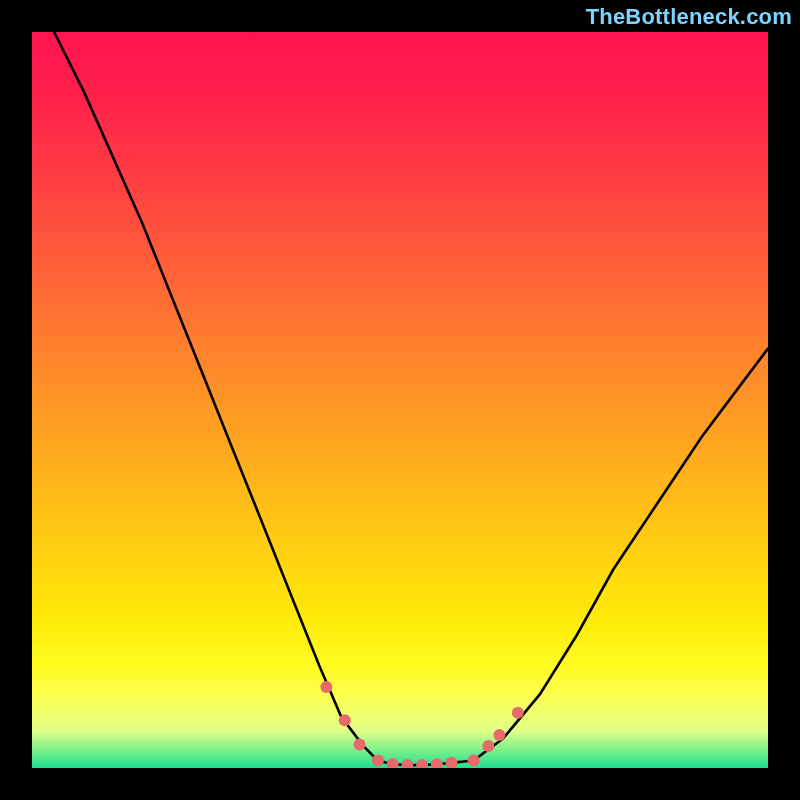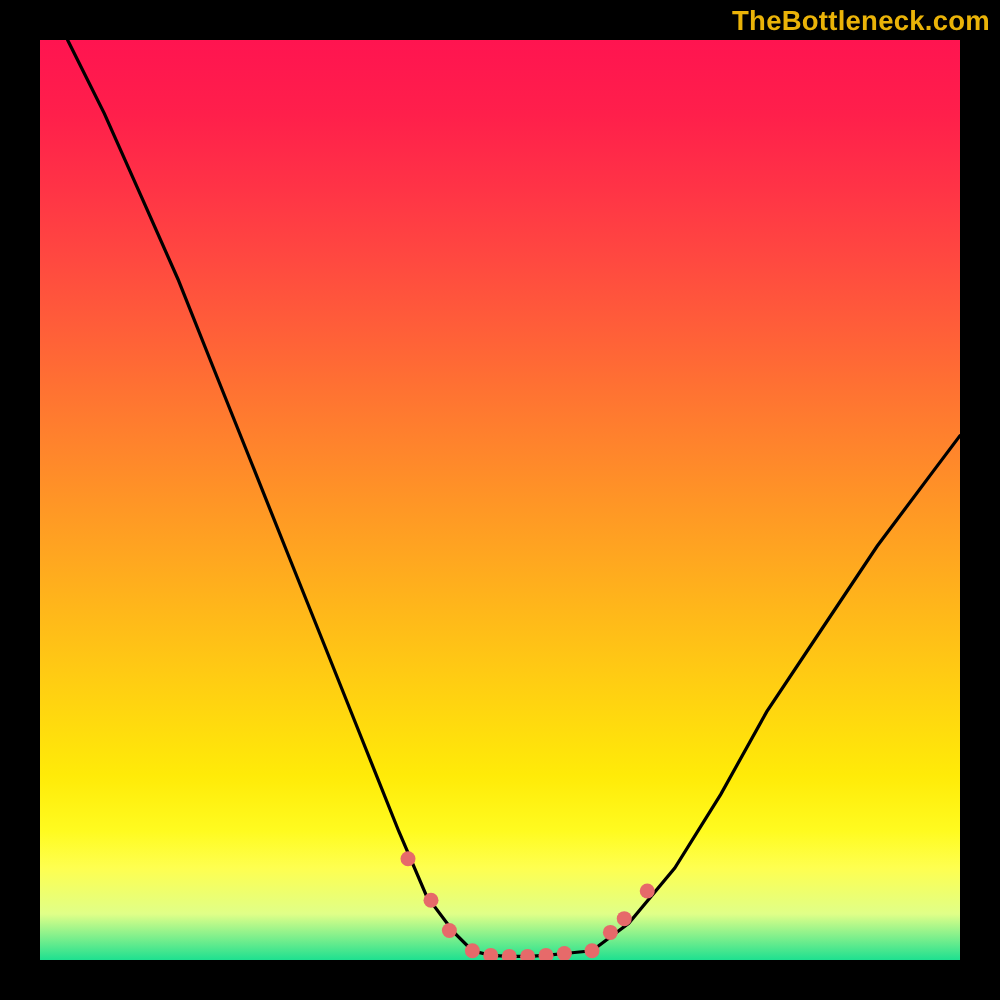--- a/index.html
+++ b/index.html
@@ -50,21 +50,21 @@
     width: 736px;
     height: 736px;
   }
   .attribution {
     position: absolute;
     right: 8px;
     top: 4px;
     font-family: Arial, Helvetica, sans-serif;
     font-size: 22px;
     font-weight: 600;
-    color: #eab308;
+    color: #7dd3fc;
     letter-spacing: 0.2px;
     user-select: none;
   }
 </style>
 </head>
 <body>
 
 <div class="frame">
   <div class="plot">
     <svg viewBox="0 0 736 736">

